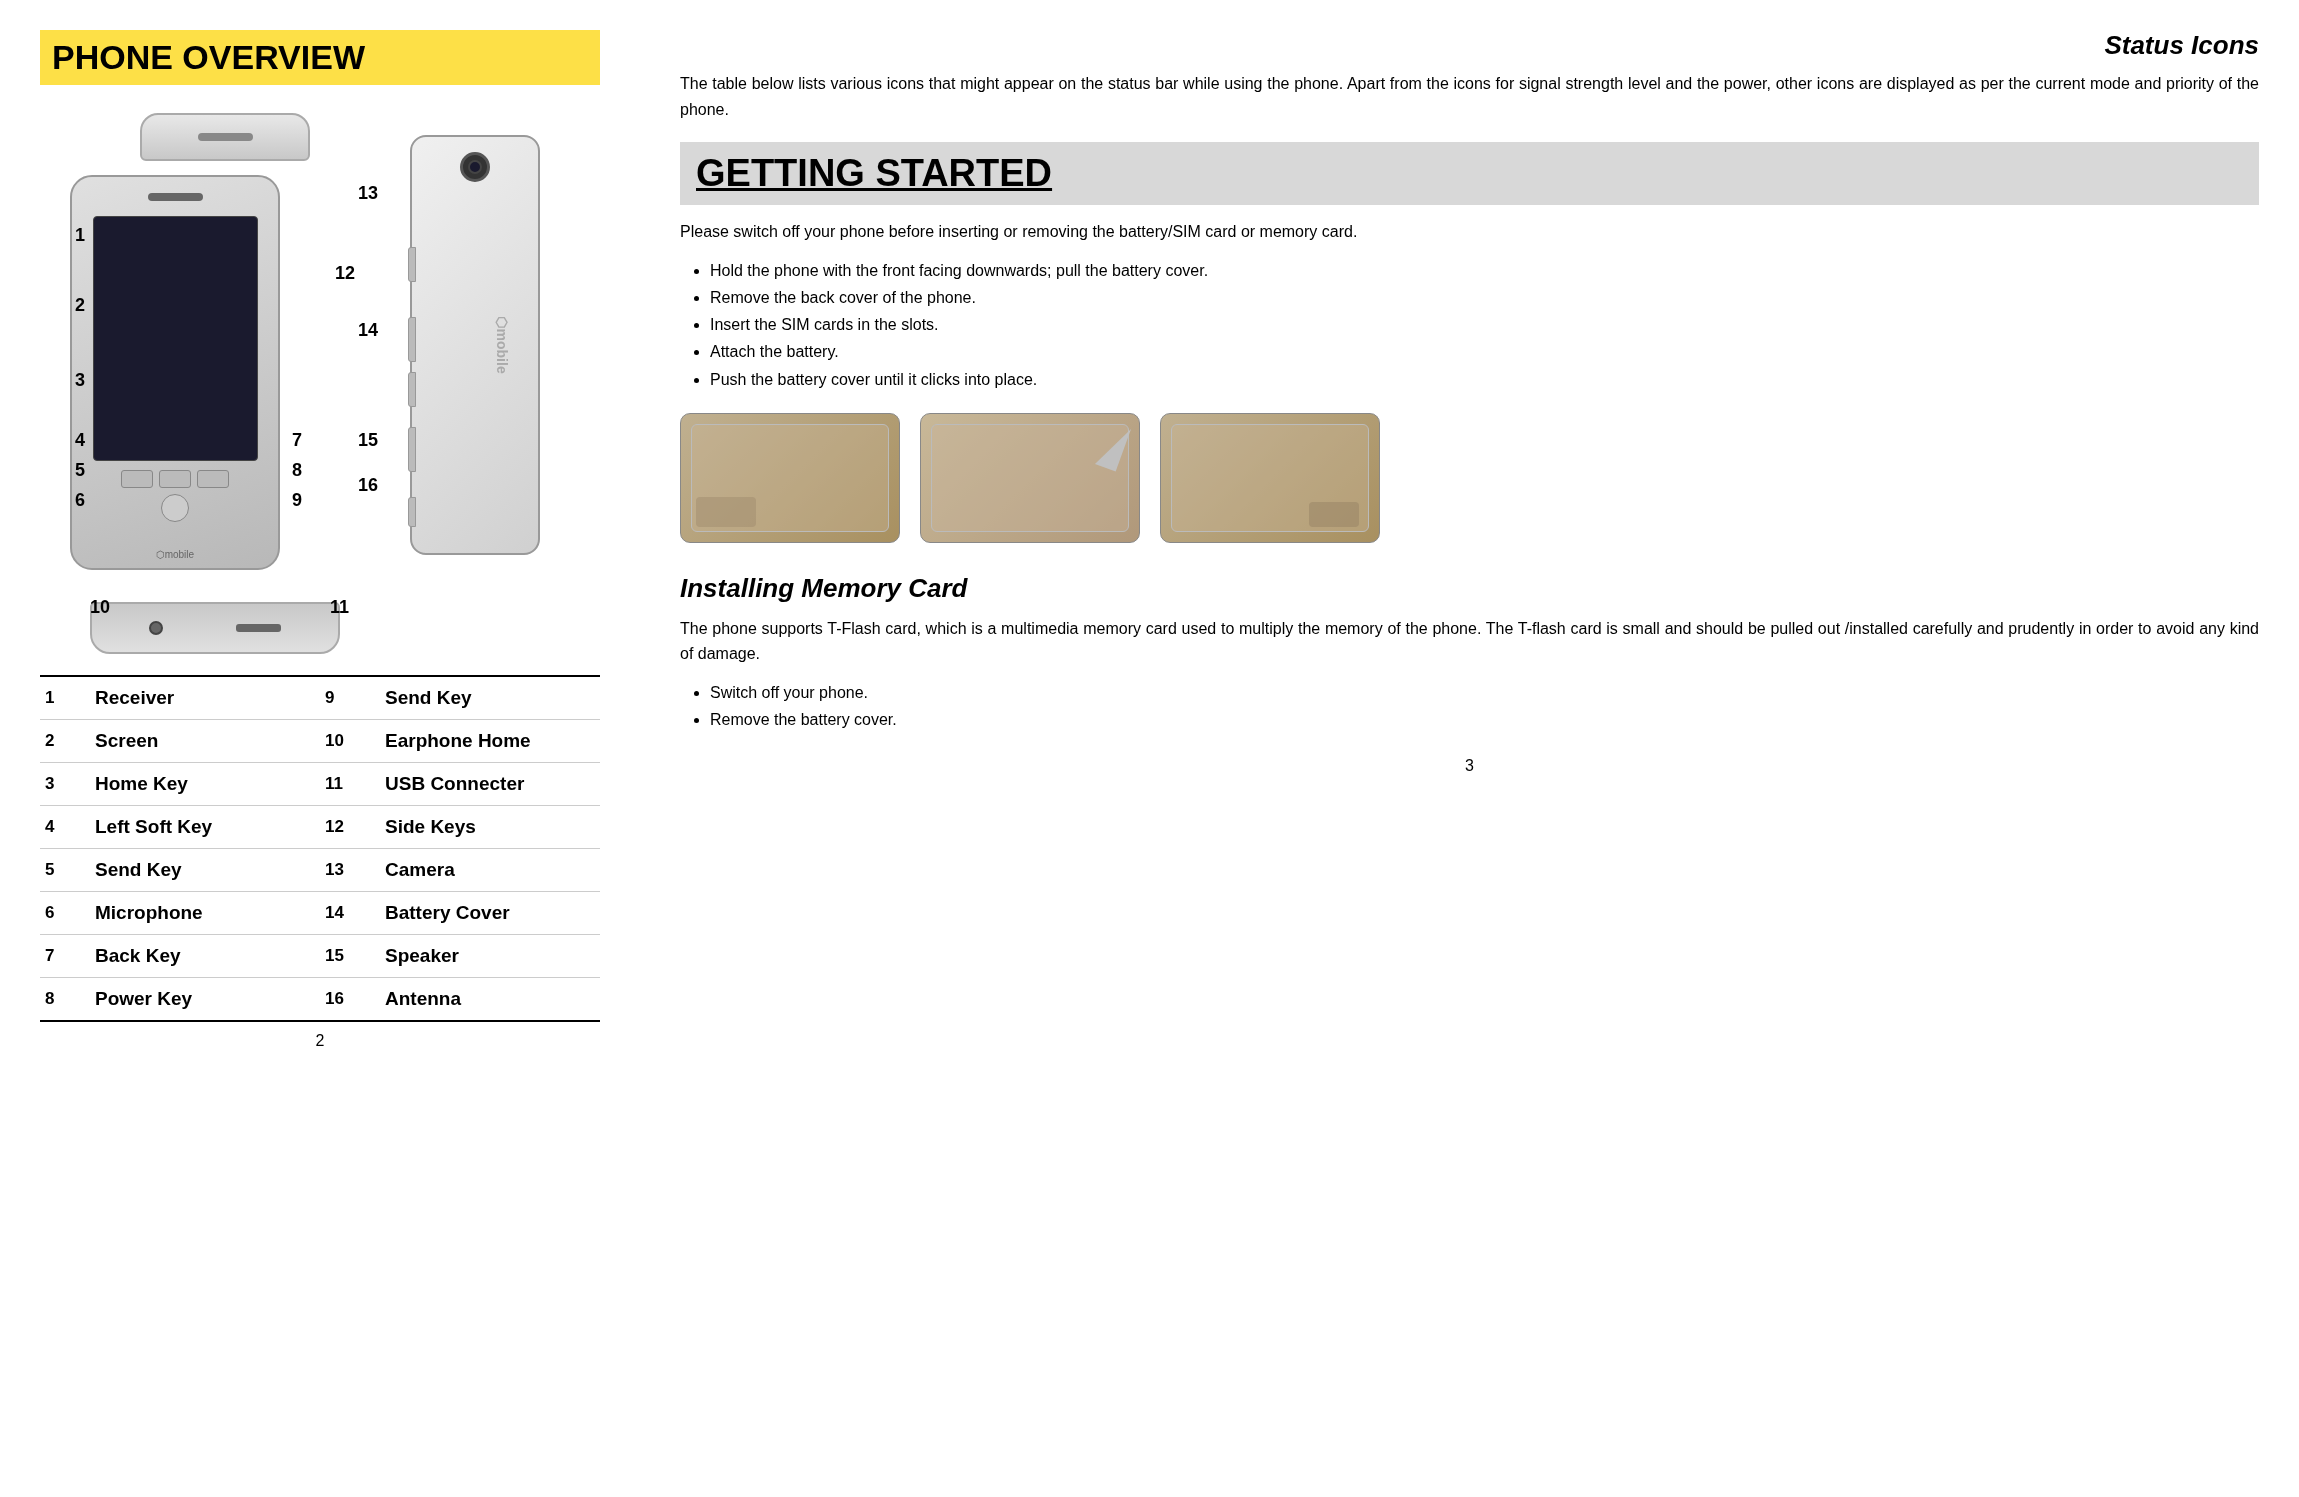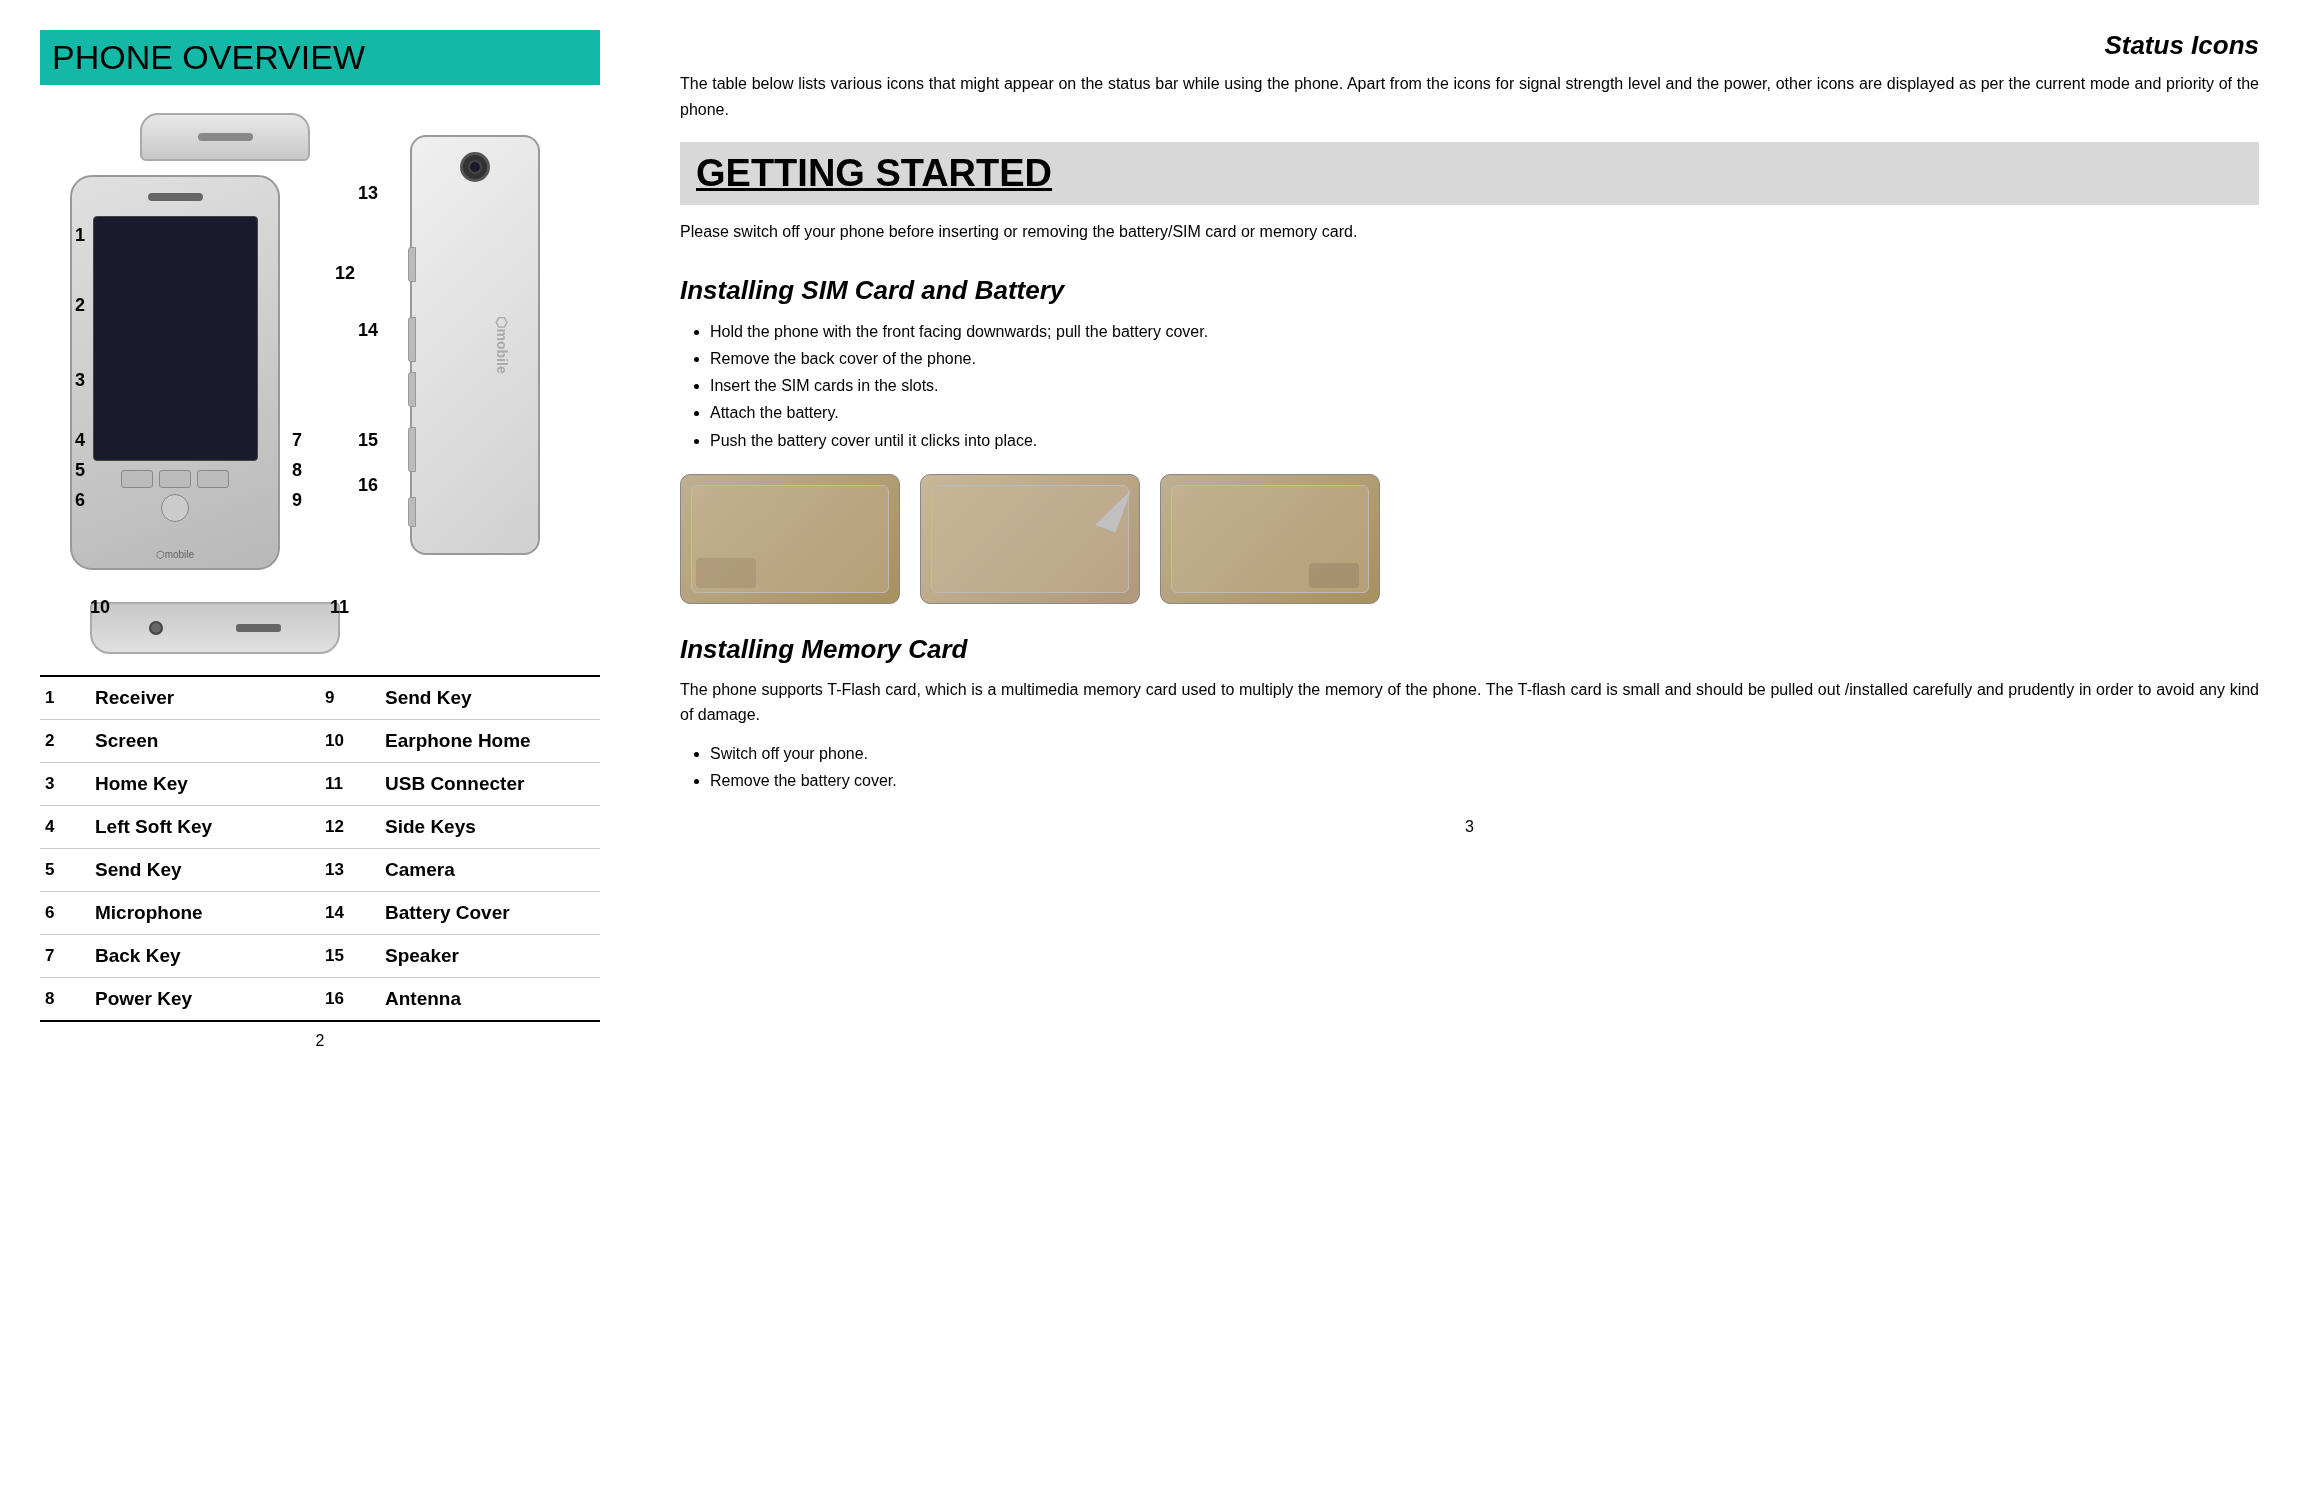--- a/index.html
+++ b/index.html
@@ -24,22 +24,22 @@
     .left-column {
       width: 560px;
       flex-shrink: 0;
     }
     .right-column {
       flex: 1;
       padding-left: 20px;
     }
     .page-title {
       font-size: 34px;
-      font-weight: normal;
-      background: #14b8a6;
+      font-weight: bold;
+      background: #fde047;
       padding: 8px 12px;
       margin-bottom: 20px;
       display: inline-block;
       width: 100%;
     }
     
     .parts-table {
       width: 100%;
       border-top: 2px solid #000;
       border-bottom: 2px solid #000;
@@ -268,21 +268,20 @@
 
   <div class="right-column">
     <div class="status-icons-heading">Status Icons</div>
     <p class="body-text">The table below lists various icons that might appear on the status bar while using the phone. Apart from the icons for signal strength level and the power, other icons are displayed as per the current mode and priority of the phone.</p>
 
     <div class="getting-started-box">
       <span class="getting-started-title">GETTING STARTED</span>
     </div>
     <p class="body-text">Please switch off your phone before inserting or removing the battery/SIM card or memory card.</p>
 
-    <div class="section-heading">Installing SIM Card and Battery</div>
     <ul class="bullet-list">
       <li>Hold the phone with the front facing downwards; pull the battery cover.</li>
       <li>Remove the back cover of the phone.</li>
       <li>Insert the SIM cards in the slots.</li>
       <li>Attach the battery.</li>
       <li>Push the battery cover until it clicks into place.</li>
     </ul>
 
     <div class="battery-images">
       <div style="width:220px; height:130px; background:linear-gradient(135deg,#c0b090,#a89060); border-radius:10px; border:1px solid #888; position:relative; overflow:hidden;">

